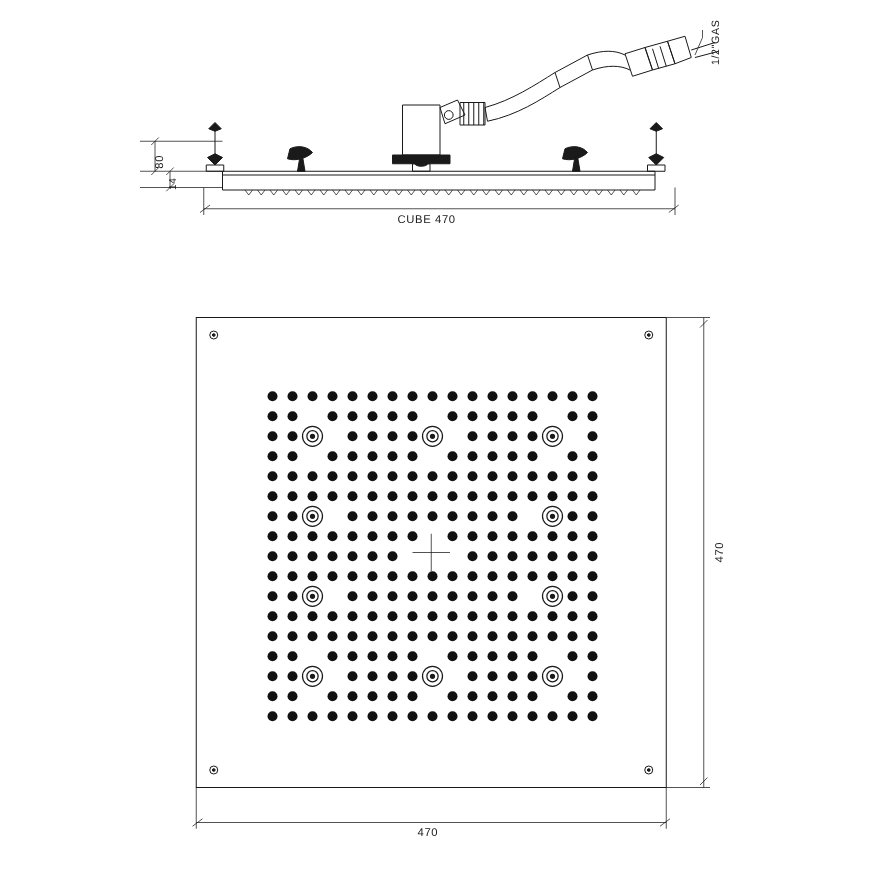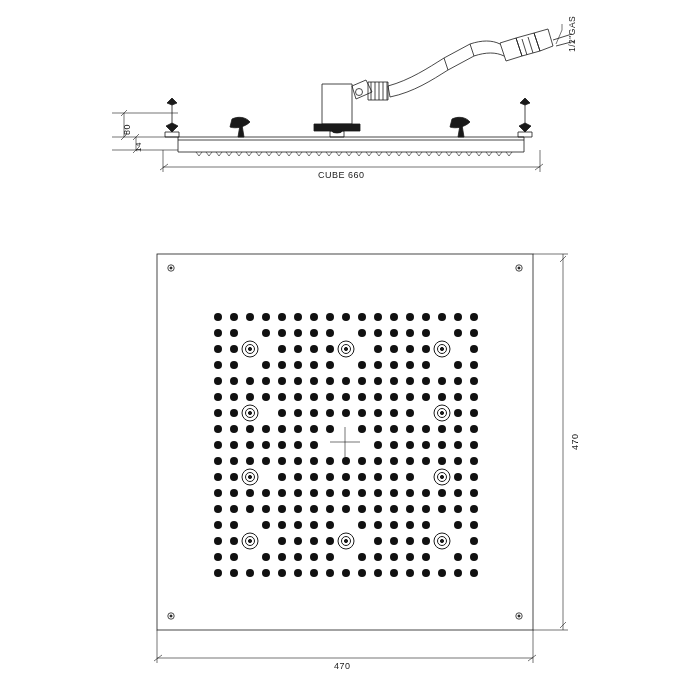--- a/index.html
+++ b/index.html
@@ -534,21 +534,21 @@
         <line x1="560" y1="262" x2="566" y2="256"></line>
         <line x1="560" y1="628" x2="566" y2="622"></line>
       </g>
     </g>
   </svg>
 
   <div class="lbl lbl-rot" style="left:122px; top:135px; transform: rotate(-90deg);">80</div>
 
   <div class="lbl lbl-rot" style="left:134px; top:152px; transform: rotate(-90deg); font-size:8px;">14</div>
 
-  <div class="lbl" style="left:318px; top:170px;">CUBE  660</div>
+  <div class="lbl" style="left:318px; top:170px;">CUBE  470</div>
 
   <div class="lbl lbl-rot" style="left:567px; top:52px; transform: rotate(-90deg); font-size:8.5px;">1/2"GAS</div>
 
   <div class="lbl" style="left:334px; top:661px;">470</div>
 
   <div class="lbl lbl-rot" style="left:570px; top:450px; transform: rotate(-90deg);">470</div>
 
 </div>
 
 </body></html>

